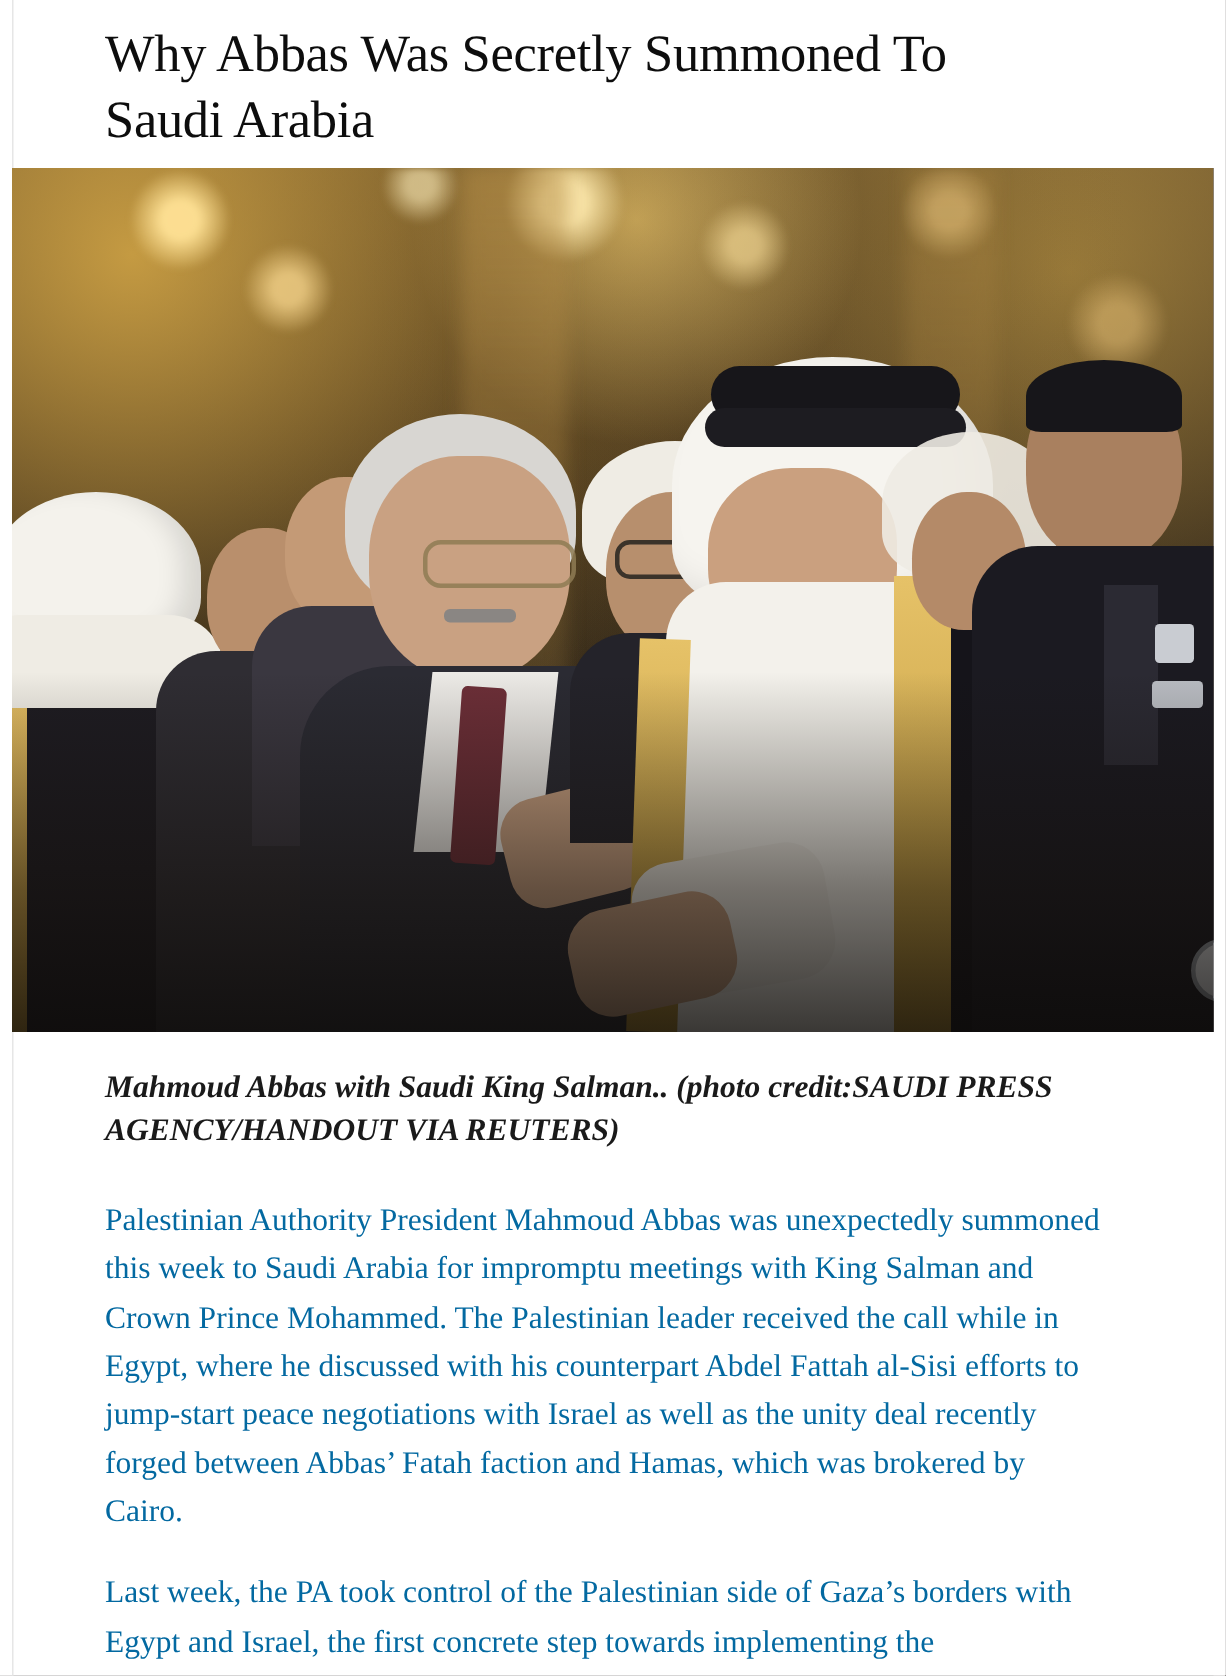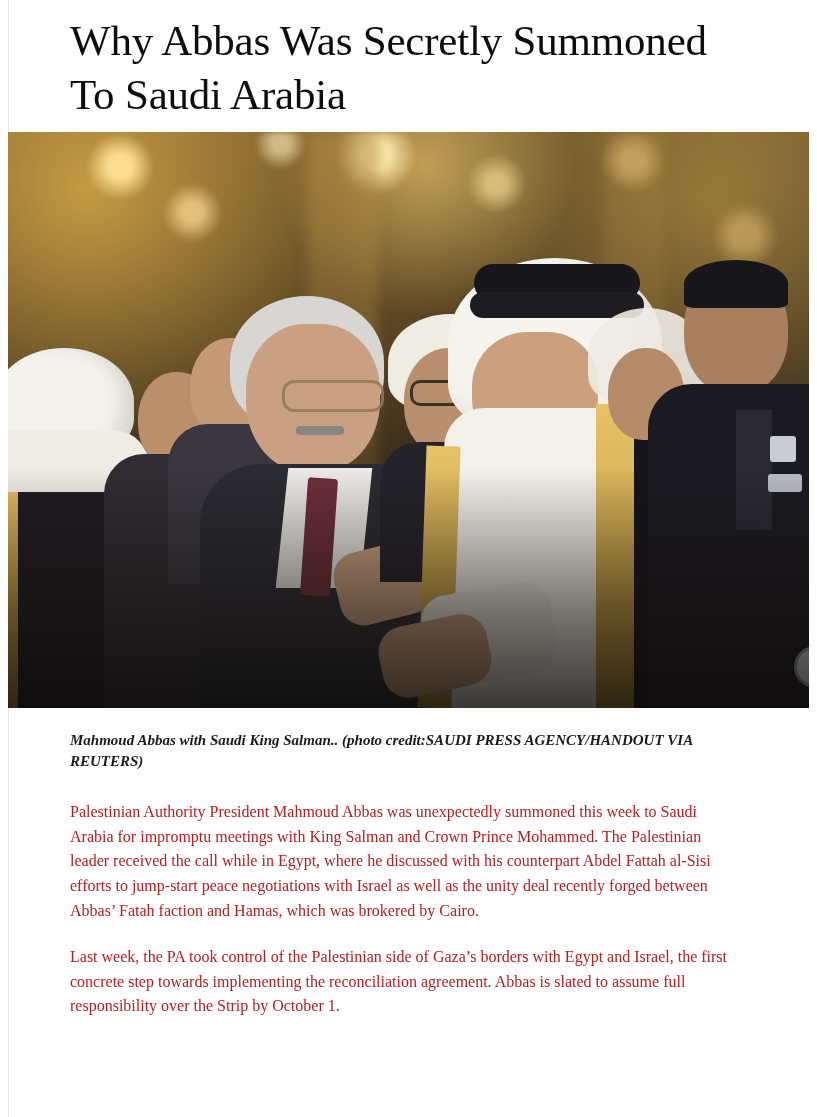--- a/index.html
+++ b/index.html
@@ -38,21 +38,21 @@
     position: absolute;
     left: 8px;
     top: 0;
     width: 801px;
   }
   .headline {
     margin: 0;
     padding: 14px 96px 10px 62px;
     font-family: "Liberation Serif", serif;
     font-weight: 400;
-    font-size: 43px;
+    font-size: 35px;
     line-height: 1.25;
     letter-spacing: -0.2px;
     color: #0d0d0d;
   }
   .hero-wrap {
     position: relative;
     width: 801px;
     height: 576px;
     overflow: hidden;
     background: #241f1c;
@@ -98,33 +98,33 @@
   
   .fig { position: absolute; }
   .head { position: absolute; border-radius: 48% 48% 45% 45%; }
   .torso { position: absolute; border-radius: 40px 40px 0 0; }
 
   .hero-caption {
     padding: 22px 96px 4px 62px;
     font-family: "Liberation Serif", serif;
     font-style: italic;
     font-weight: 700;
-    font-size: 15px;
+    font-size: 21px;
     line-height: 1.42;
     color: #1a1a1a;
   }
   .body-copy {
     padding: 0 62px 0 62px;
   }
   .body-copy p {
     margin: 22px 10px 0 0;
     font-family: "Liberation Serif", serif;
-    font-size: 16px;
+    font-size: 21px;
     line-height: 1.54;
-    color: #b91c1c;
+    color: #0369a1;
   }
   .body-copy p:first-child { margin-top: 24px; }
 </style>
 </head>
 <body>
 
 <div class="page">
 
   <div class="left-rail"></div>
   <div class="right-rail"></div>

